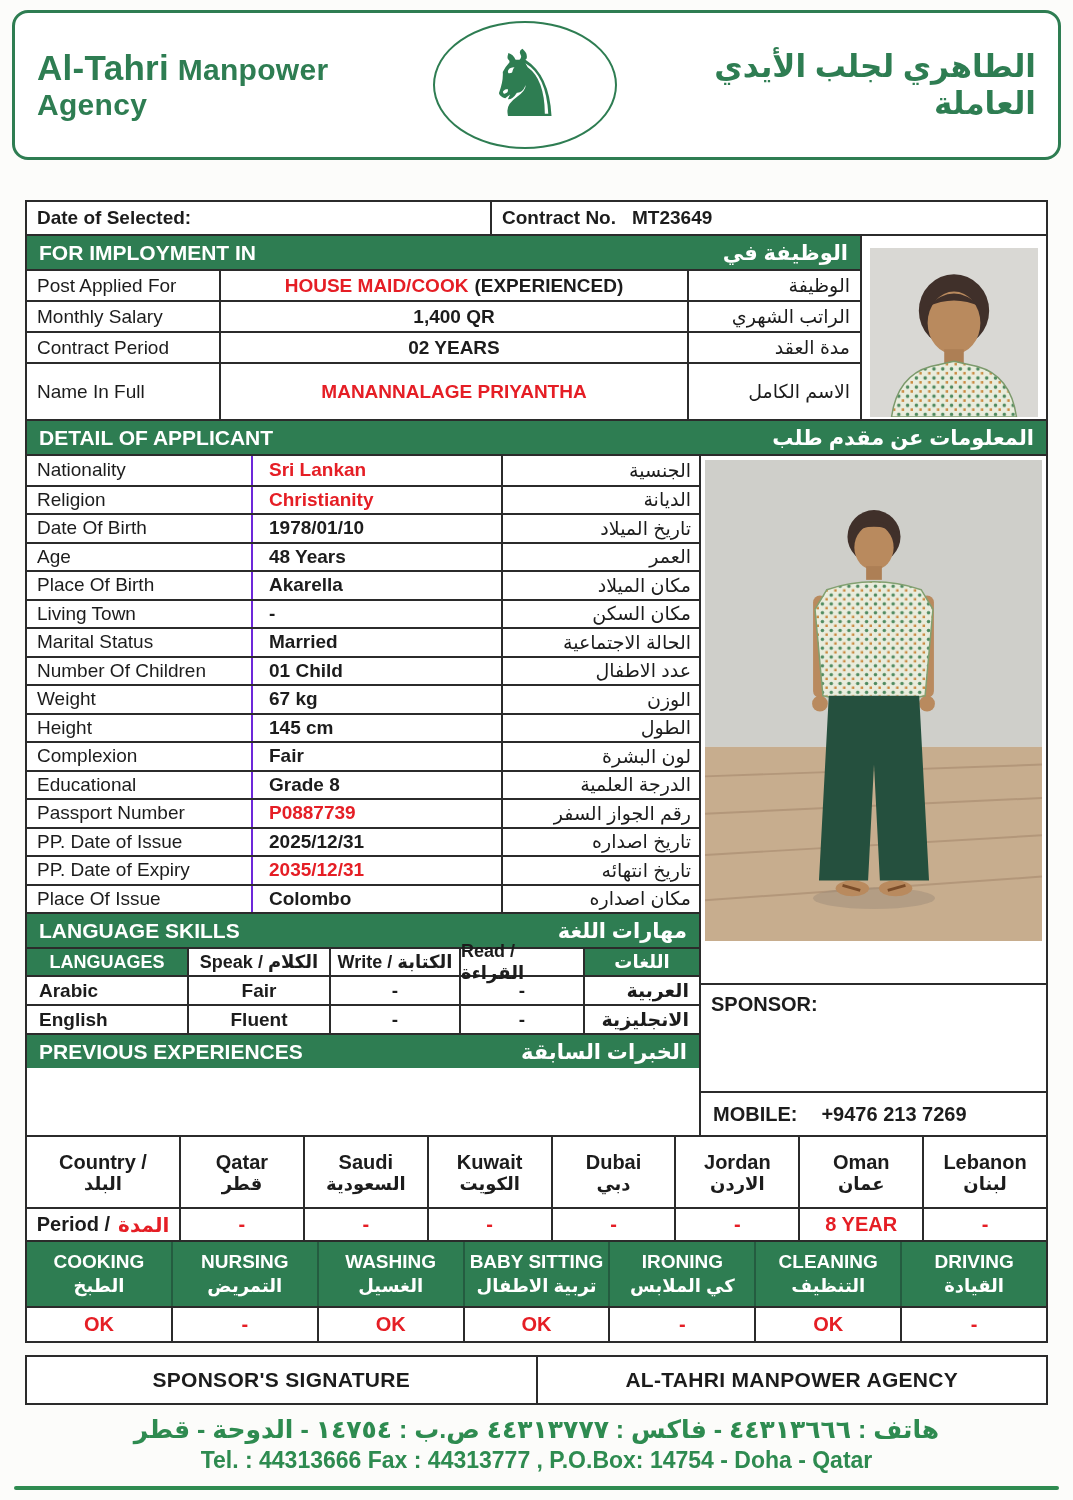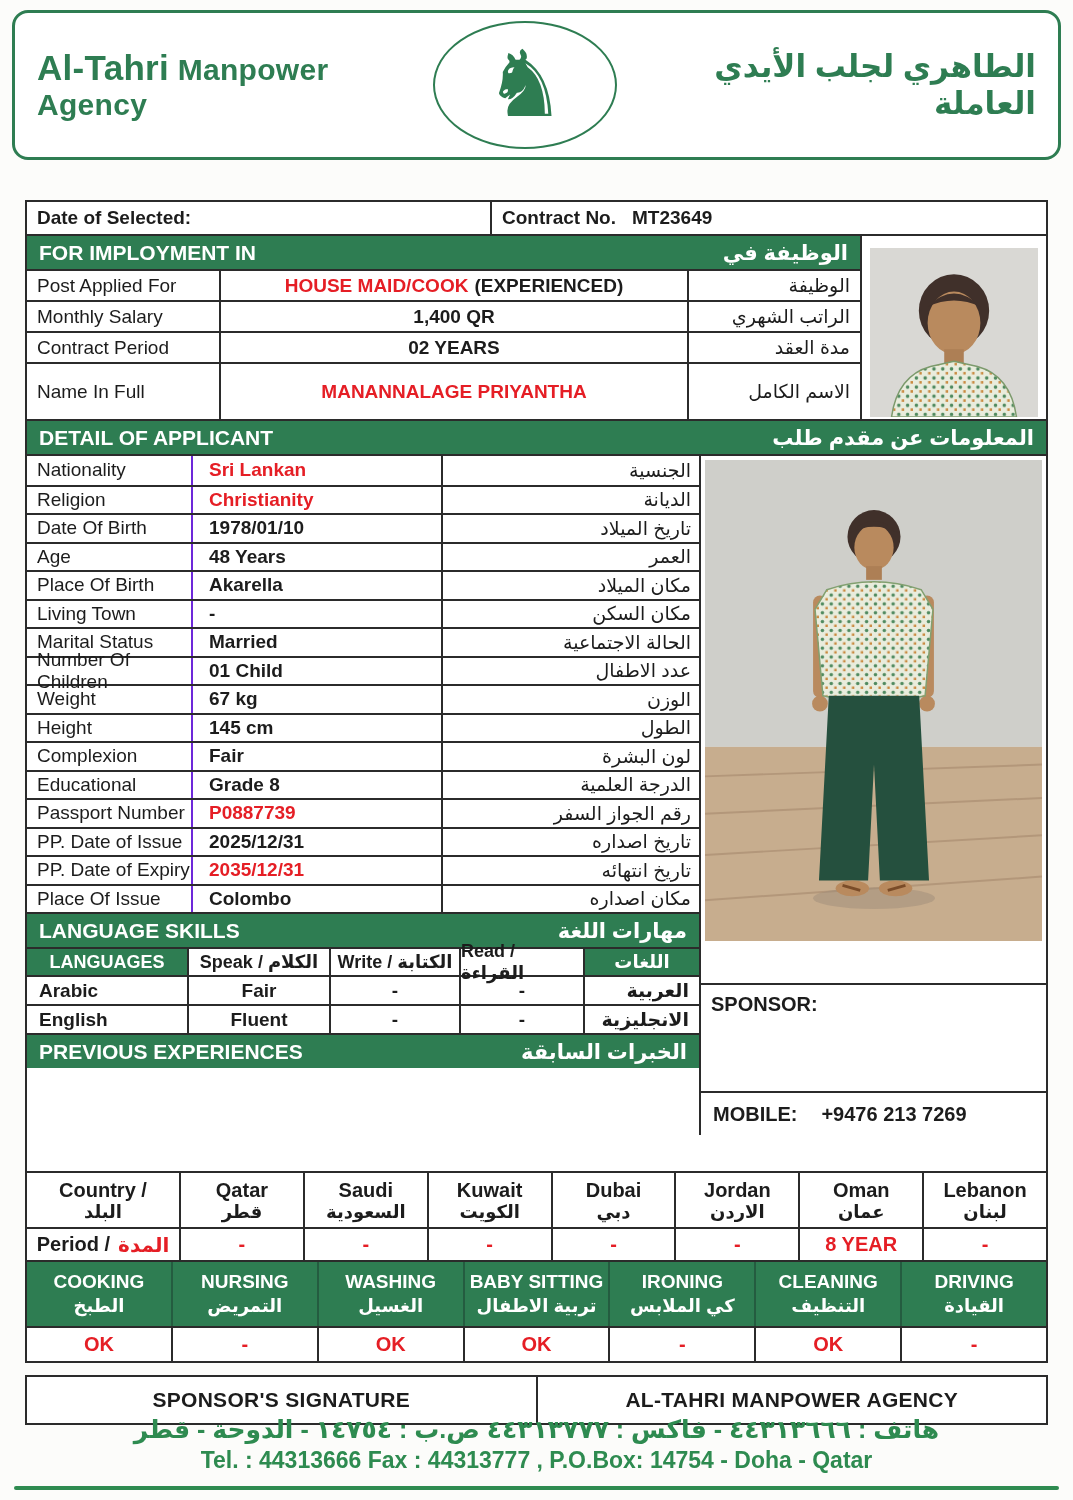--- a/index.html
+++ b/index.html
@@ -49,40 +49,40 @@
   .photo-cell { flex:1; border-left:2px solid #2b2b2b; padding:12px 8px 2px 8px; background:#fff; }
   .photo-cell svg { width:100%; height:100%; display:block; }
 
   .split-mid { display:flex; border-top:2px solid #2b2b2b; }
   .left-col { width:672px; }
   .right-col { flex:1; border-left:2px solid #2b2b2b; display:flex; flex-direction:column;gap:38px; }
 
   .drow { display:flex; height:28.5px; font-size:19px; border-top:2px solid #2b2b2b; }
   .drow:first-child { border-top:none; }
   .drow > div { display:flex; align-items:center; }
-  .d-label { width:164px; padding-left:10px; }
+  .d-label { width:224px; padding-left:10px; }
   .d-value { width:252px; padding-left:16px; font-weight:bold; border-left:2px solid #6d28d9; border-right:2px solid #2b2b2b; }
   .d-ar { flex:1; direction:rtl; padding-right:8px; }
 
   .lang-head { display:flex; height:28px; border-top:2px solid #2b2b2b; font-size:18px; font-weight:bold; }
   .lh { display:flex; align-items:center; justify-content:center; border-left:2px solid #2b2b2b; }
   .lh:first-child { border-left:none; }
   .lh.green { background:#2e7d52; color:#fff; }
   .w1{width:160px;} .w2{width:142px;} .w3{width:130px;} .w4{width:124px;} .w5{flex:1;}
   .lrow { display:flex; height:29px; border-top:2px solid #2b2b2b; font-size:19px; }
   .lrow .c { display:flex; align-items:center; justify-content:center; font-weight:bold; border-left:2px solid #2b2b2b; }
   .lrow .c:first-child { justify-content:flex-start; padding-left:12px; border-left:none; }
   .lrow .c.arr { direction:rtl; justify-content:flex-start; padding-right:10px; }
 
   .photo-full { flex:1; padding:4px; }
   .photo-full svg { width:100%; height:100%; display:block; }
   .sponsor-box { height:70px; border-top:2px solid #2b2b2b; padding:8px 10px; font-weight:bold; font-size:20px; }
   .mobile-box { height:44px; border-top:2px solid #2b2b2b; display:flex; align-items:center; gap:24px; padding:0 12px; font-weight:bold; font-size:20px; }
 
-  .countries-h { display:flex; height:56px; border-top:2px solid #2b2b2b;margin-top:36px; }
+  .countries-h { display:flex; height:72px; border-top:2px solid #2b2b2b; }
   .ch { flex:1; display:flex; flex-direction:column; align-items:center; justify-content:center; font-weight:bold; font-size:20px; line-height:1.2; border-left:2px solid #2b2b2b; text-align:center; }
   .ch:first-child { border-left:none; flex:none; width:152px; }
   .ch .ar2 { font-size:18px; direction:rtl; }
   .countries-v { display:flex; height:33px; border-top:2px solid #2b2b2b; }
   .cv { flex:1; display:flex; align-items:center; justify-content:center; font-weight:bold; font-size:20px; color:#e51e25; border-left:2px solid #2b2b2b; }
   .cv:first-child { border-left:none; flex:none; width:152px; color:#1c1c1c; gap:8px; }
   .cv:first-child .ar2 { color:#e51e25; direction:rtl; }
 
   .skills-h { display:flex; height:66px; border-top:2px solid #2b2b2b; }
   .sh { flex:1; background:#2e7d52; color:#fff; display:flex; flex-direction:column; align-items:center; justify-content:center; font-weight:bold; font-size:19px; line-height:1.3; border-left:2px solid #245c40; text-align:center; }

